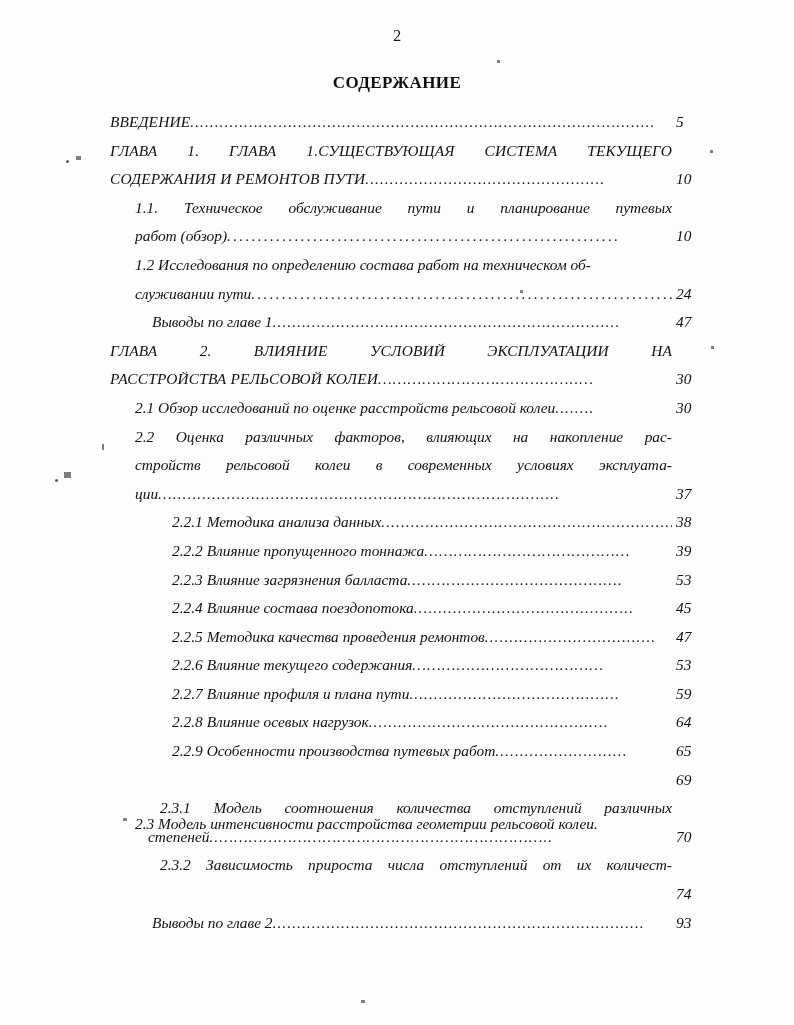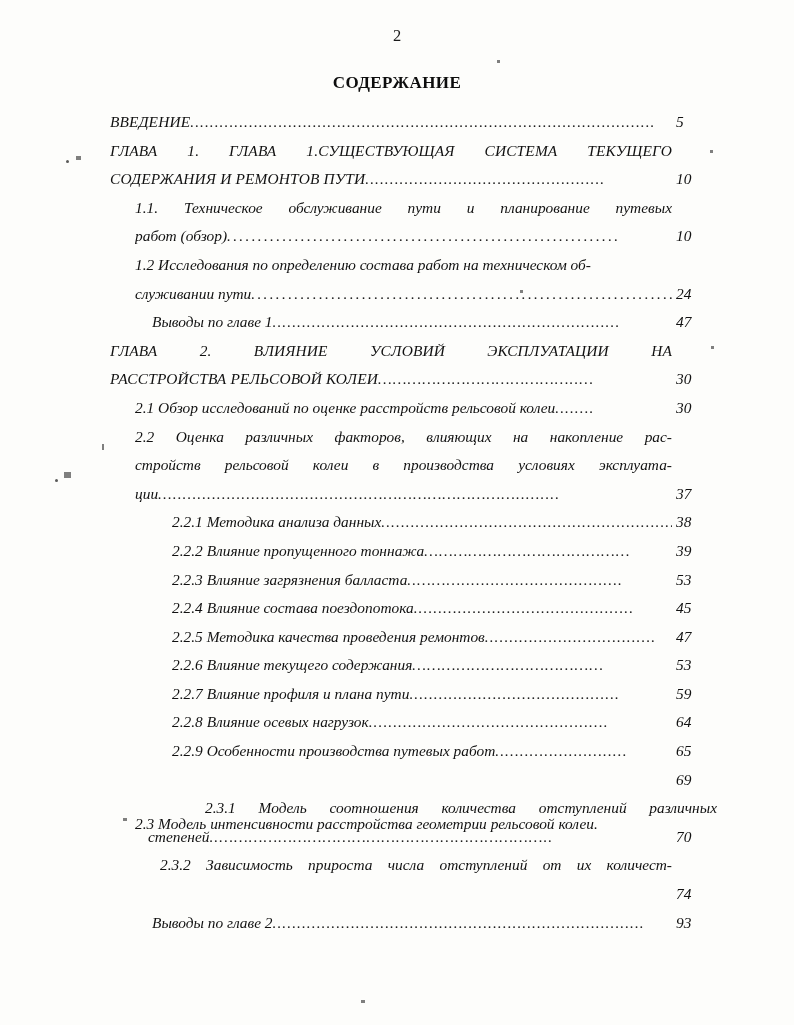--- a/index.html
+++ b/index.html
@@ -188,21 +188,21 @@
     <div class="row">
       <span class="entry" style="left:135px; width:537px;"><span>2.1 Обзор исследований по оценке расстройств рельсовой колеи</span><span class="lead">........</span></span>
       <span class="pno">30</span>
     </div>
 
     <div class="row">
       <span class="entry justify" style="left:135px; width:537px;">2.2 Оценка различных факторов, влияющих на накопление рас-</span>
     </div>
 
     <div class="row">
-      <span class="entry justify" style="left:135px; width:537px;">стройств рельсовой колеи в производства условиях эксплуата-</span>
+      <span class="entry justify" style="left:135px; width:537px;">стройств рельсовой колеи в современных условиях эксплуата-</span>
     </div>
 
     <div class="row">
       <span class="entry" style="left:135px; width:537px;"><span>ции</span><span class="lead">...........................................………………………….........</span></span>
       <span class="pno">37</span>
     </div>
 
     <div class="row">
       <span class="entry" style="left:172px; width:500px;"><span>2.2.1 Методика анализа данных</span><span class="lead">.................................................................</span></span>
       <span class="pno">38</span>
@@ -239,21 +239,21 @@
       <span class="entry" style="left:172px; width:500px;"><span>2.2.9 Особенности производства путевых работ</span><span class="lead">...........................</span></span>
       <span class="pno">65</span>
     </div>
 
     <div class="row">
       <span class="entry" style="left:135px; width:537px;margin-top:44px;">2.3 Модель интенсивности расстройства геометрии рельсовой колеи.</span>
       <span class="pno">69</span>
     </div>
 
     <div class="row">
-      <span class="entry justify" style="left:160px; width:512px;margin-left:45px;">2.3.1 Модель соотношения количества отступлений различных</span>
+      <span class="entry justify" style="left:160px; width:512px;">2.3.1 Модель соотношения количества отступлений различных</span>
     </div>
 
     <div class="row">
       <span class="entry" style="left:148px; width:524px;"><span>степеней</span><span class="lead">..…………………………………………………………..</span></span>
       <span class="pno">70</span>
     </div>
 
     <div class="row">
       <span class="entry justify" style="left:160px; width:512px;">2.3.2 Зависимость прироста числа отступлений от их количест-</span>
     </div>

